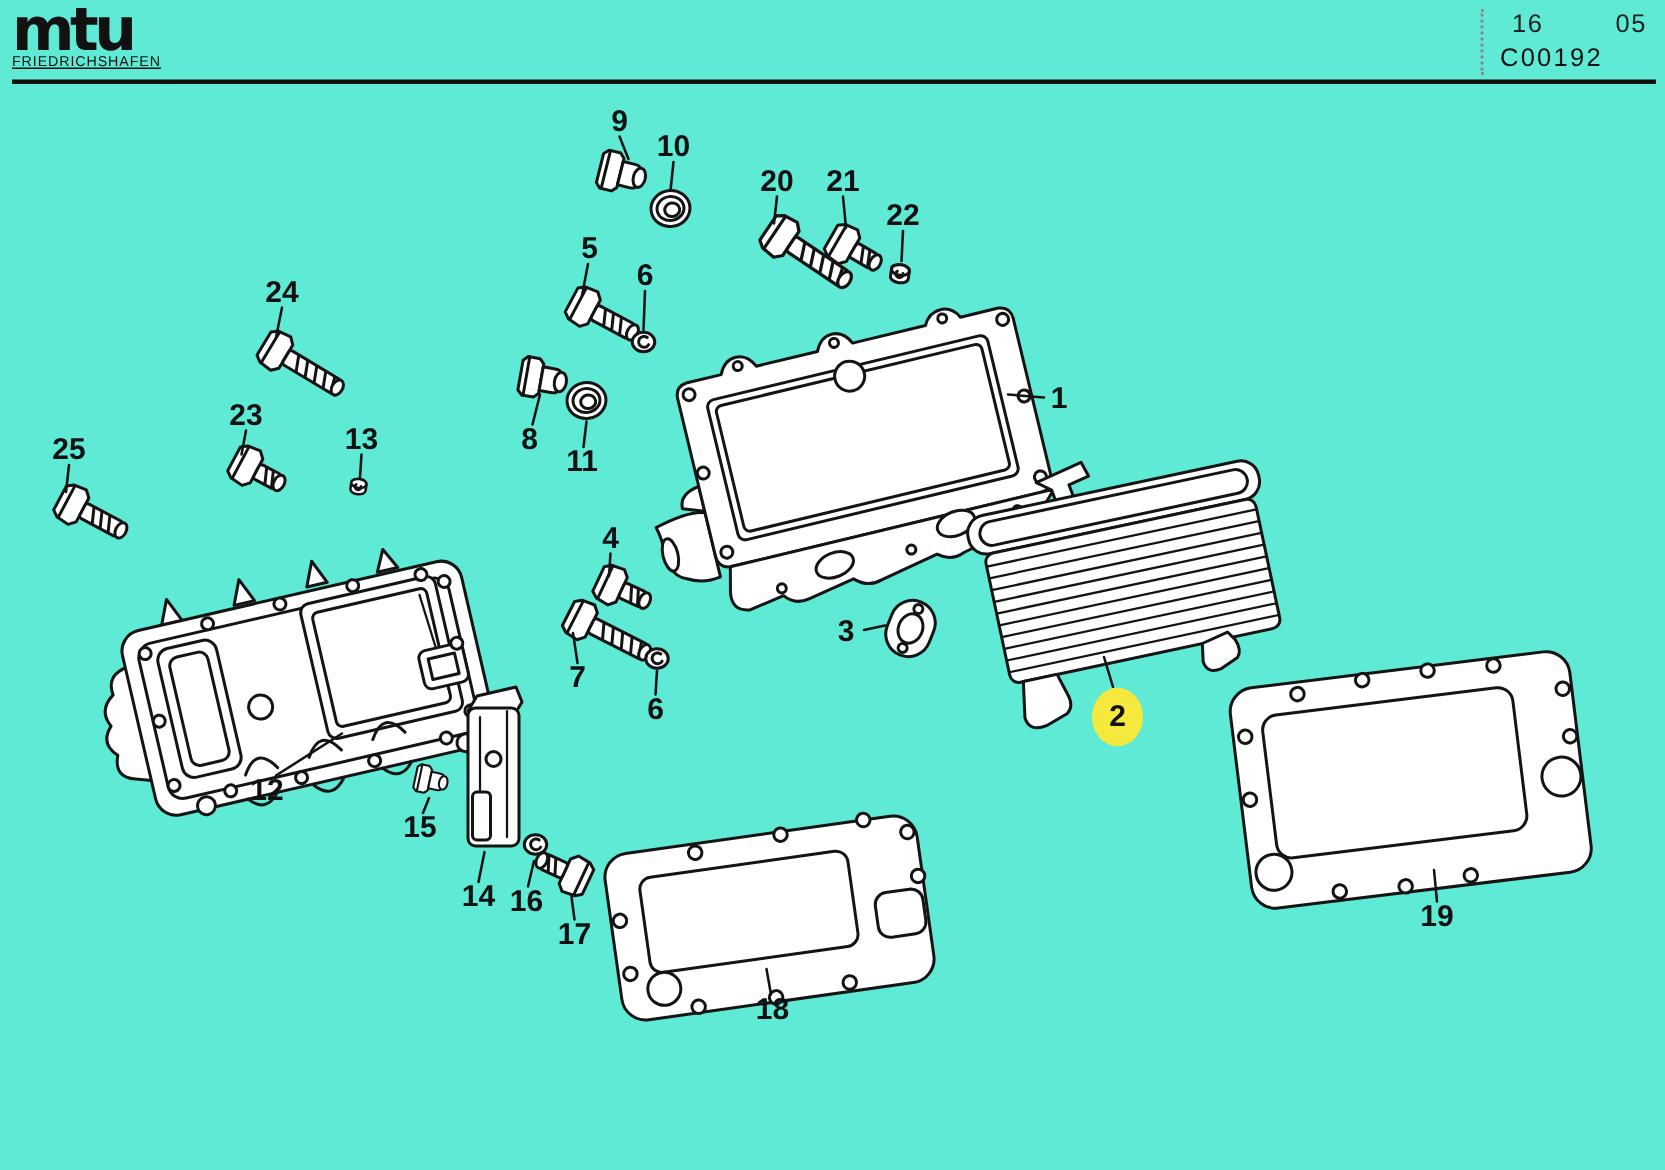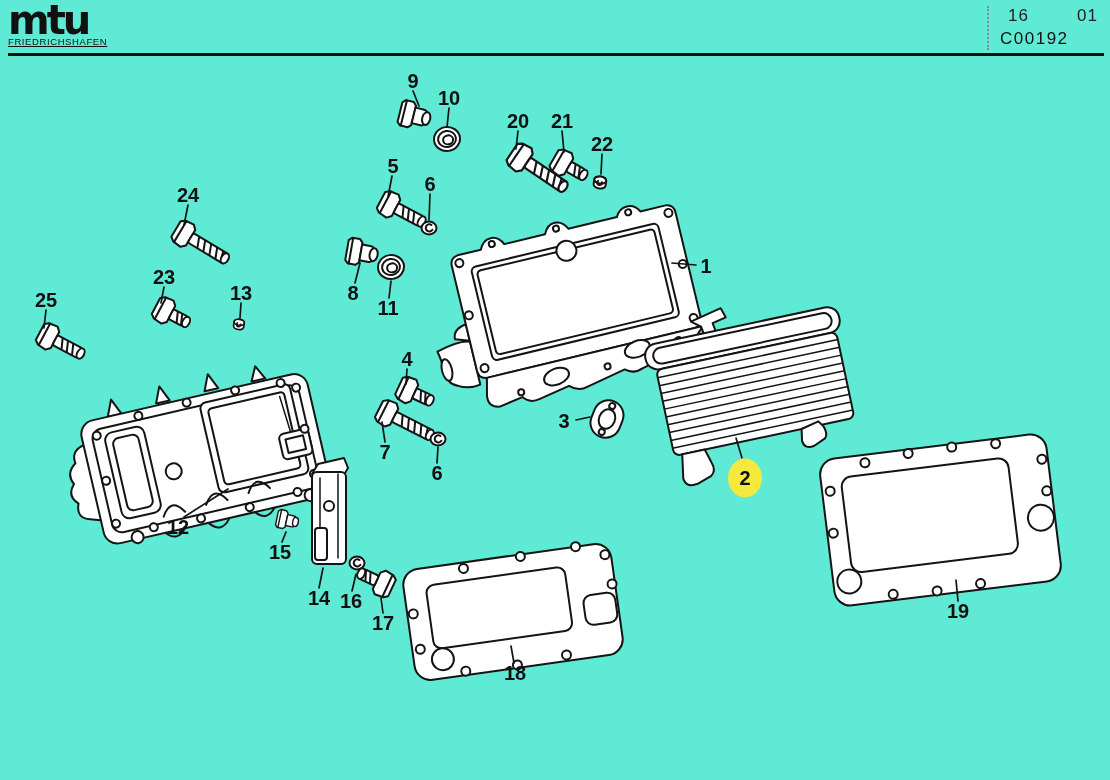--- a/index.html
+++ b/index.html
@@ -36,21 +36,21 @@
 
   <div class="hdr">
     <div class="brand">
       <div class="brand-word">mtu</div>
       <div class="brand-sub">FRIEDRICHSHAFEN</div>
     </div>
     <div class="hdr-right">
       <div class="hdr-divider"></div>
       <div class="sheet-row">
         <span>16</span>
-        <span>01</span>
+        <span>05</span>
       </div>
       <div class="doc-code">C00192</div>
     </div>
     <div class="hdr-rule"></div>
   </div>
 
   <svg class="diagram" width="1110" height="780" viewBox="0 0 1110 780">
 
     <defs>
       <g id="boltL">

